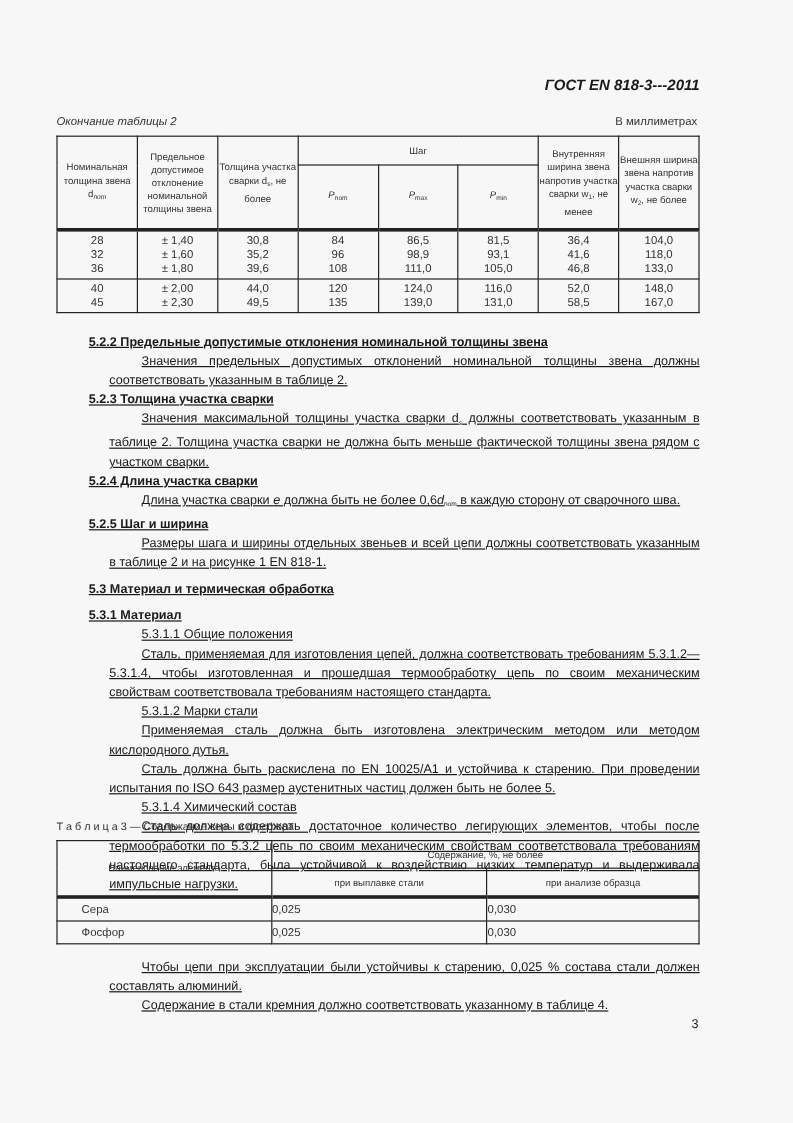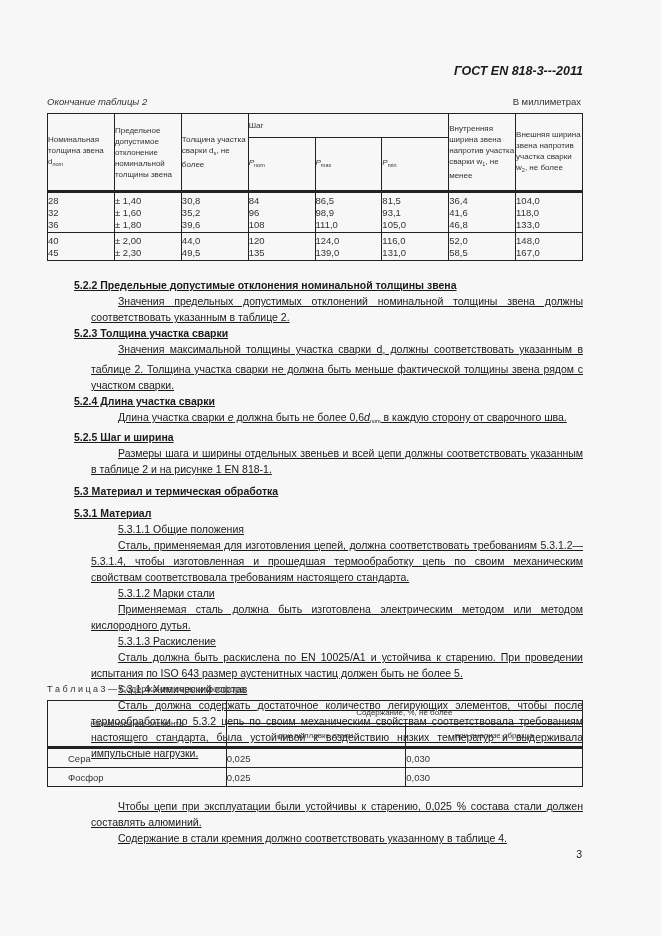--- a/index.html
+++ b/index.html
@@ -7,21 +7,21 @@
     width: 661px; height: 936px; background: #f7f7f7; position: relative; overflow: hidden;
     font-family: "Liberation Sans", sans-serif; color: #1a1a1a;
   }
   .abs { position: absolute; }
   .doc-code { right: 78px; top: 64px; font-weight: bold; font-size: 12.5px; font-style: italic; }
   .caption-left { left: 47px; top: 96px; font-style: italic; font-size: 9.5px; color: #333; }
   .caption-right { right: 80px; top: 96px; font-size: 9.5px; color: #333; }
 
   table { border-collapse: collapse; position: absolute; }
   .t2 { left: 47px; top: 113px; width: 536px; font-size: 8px; color: #333; }
-  .t2 td, .t2 th { border: 1px solid #222; text-align: left; padding: 0; font-weight: normal; }
+  .t2 td, .t2 th { border: 1px solid #222; text-align: center; padding: 0; font-weight: normal; }
   .t2 th { line-height: 11px; vertical-align: middle; }
   .t2 .hdr-sub th { height: 52px; }
   .t2 .thick td { border-top: 3px solid #222; }
   .t2 tbody td { font-size: 9.5px; line-height: 12px; vertical-align: top; padding-top: 2px; padding-bottom: 1px; }
   .sub { font-size: 5.5px; vertical-align: -2px; }
   .it { font-style: italic; }
 
   .txt { left: 47px; width: 536px; font-size: 10.5px; line-height: 16px; text-align: justify; text-decoration: underline; }
   .ind { text-indent: 27px; margin-left: 44px; }
   .hd { font-weight: bold; padding-left: 27px; font-size: 10.5px; }
@@ -158,21 +158,20 @@
   <p class="hd">5.2.4  Длина участка сварки</p>
   <p class="ind"><span>Длина участка сварки </span><span class="it">e</span><span> должна быть не более 0,6</span><span class="it">d</span><span class="sub">nom</span><span> в каждую сторону от сварочного шва.</span></p>
   <p class="hd">5.2.5  Шаг и ширина</p>
   <p class="ind">Размеры шага и ширины отдельных звеньев и всей цепи должны соответствовать указанным в таблице 2 и на рисунке 1 EN 818-1.</p>
   <p class="hd" style="margin-top:6px">5.3  Материал и термическая обработка</p>
   <p class="hd" style="margin-top:6px">5.3.1  Материал</p>
   <p class="ind">5.3.1.1  Общие положения</p>
   <p class="ind">Сталь, применяемая для изготовления цепей, должна соответствовать требованиям 5.3.1.2—5.3.1.4, чтобы изготовленная и прошедшая термообработку цепь по своим механическим свойствам соответствовала требованиям настоящего стандарта.</p>
   <p class="ind">5.3.1.2  Марки стали</p>
   <p class="ind">Применяемая сталь должна быть изготовлена электрическим методом или методом кислородного дутья.</p>
-  <p class="ind">5.3.1.3  Раскисление</p>
   <p class="ind">Сталь должна быть раскислена по EN 10025/A1 и устойчива к старению. При проведении испытания по ISO 643 размер аустенитных частиц должен быть не более 5.</p>
   <p class="ind">5.3.1.4  Химический состав</p>
   <p class="ind">Сталь должна содержать достаточное количество легирующих элементов, чтобы после термообработки по 5.3.2 цепь по своим механическим свойствам соответствовала требованиям настоящего стандарта, была устойчивой к воздействию низких температур и выдерживала импульсные нагрузки.</p>
 </div>
 
 <div class="abs t3-cap">Т а б л и ц а  3 — Содержание серы и фосфора</div>
 <table class="t3">
   <colgroup>
       <col style="width:179px">
       <col style="width:180px">

